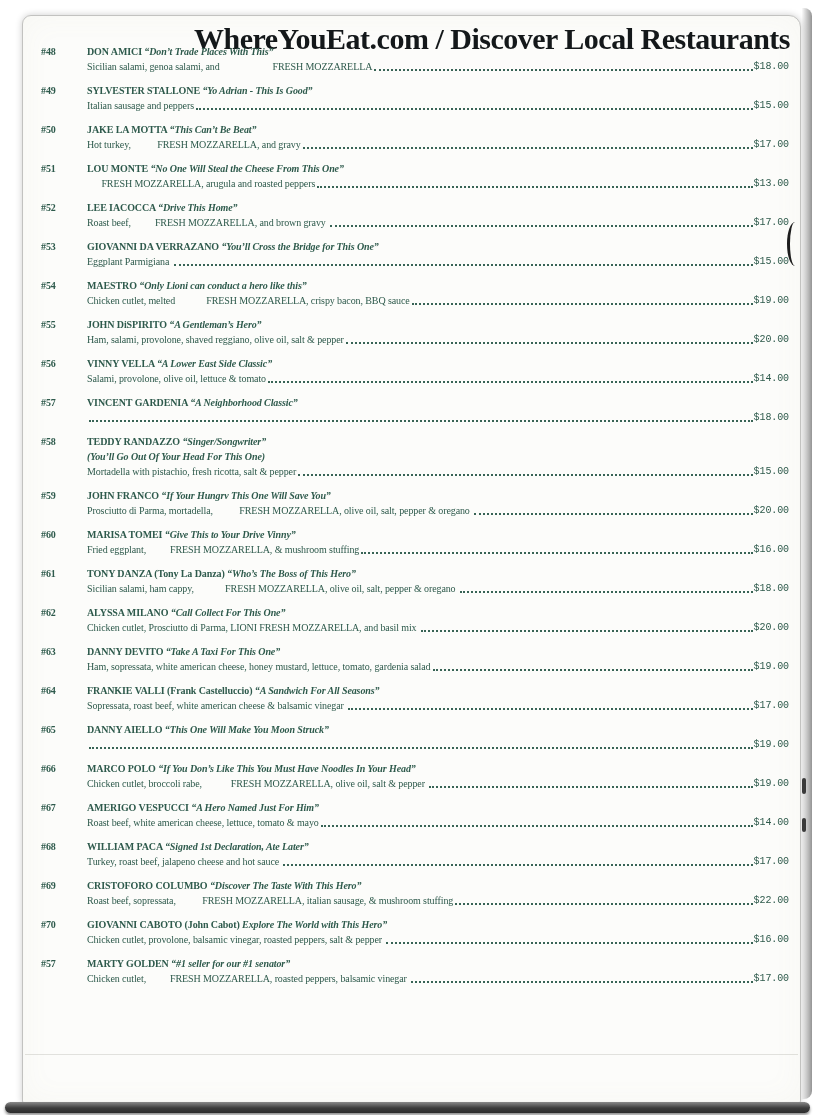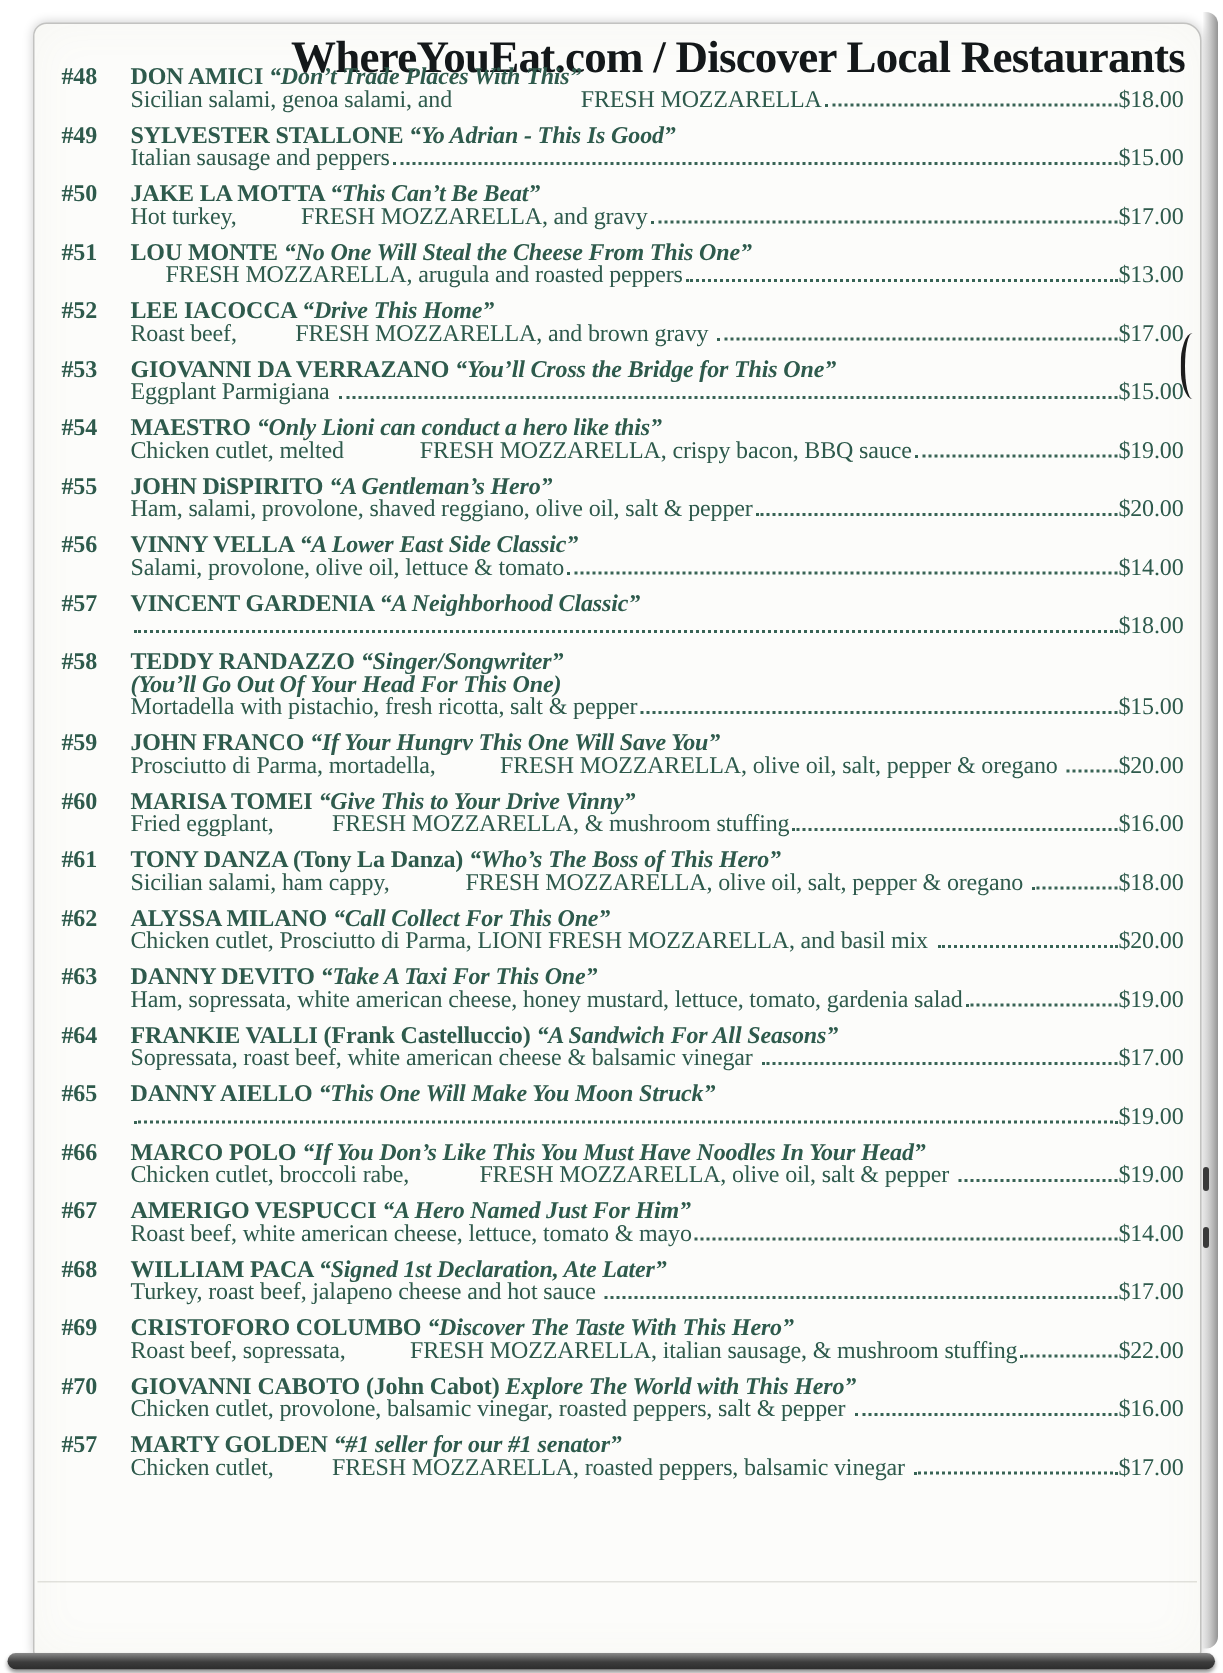--- a/index.html
+++ b/index.html
@@ -40,41 +40,41 @@
   .site-title{
     position:absolute;top:7px;right:10px;
     font-size:30px;line-height:31px;
     font-weight:bold;
     color:#14181a;letter-spacing:-0.5px;
     white-space:nowrap;
   }
   .content{
     position:absolute;left:18px;right:11px;top:28px;
     color:#2e5a4c;
-    font-size:16px;line-height:15px;
+    font-size:10px;line-height:15px;
     letter-spacing:-0.1px;
   }
   .item{display:flex;margin-bottom:9px;}
   .num{
     width:34px;flex:0 0 34px;
     font-weight:bold;
   }
   .ibody{flex:1;min-width:0;margin-left:12px;}
   .iname{font-weight:bold;}
   .iquote{font-weight:bold;font-style:italic;}
   .quote2{font-weight:bold;font-style:italic;}
   .desc-line{display:flex;align-items:flex-end;}
   .dtext{white-space:pre-wrap;text-align:center;}
   .leader{
     flex:1;margin:0 1px 3px 2px;
     border-bottom:2px dotted #38635500;
     border-bottom:2px dotted #386355;
     min-width:8px;
   }
-  .price{white-space:nowrap;}
+  .price{white-space:nowrap;font-family:Liberation Mono, monospace;}
 </style>
 </head>
 <body>
 
 <div class="page">
   <div class="site-title">WhereYouEat.com / Discover Local Restaurants</div>
   <div class="content">
   <div class="item">
     <div class="num">#48</div>
     <div class="ibody">

